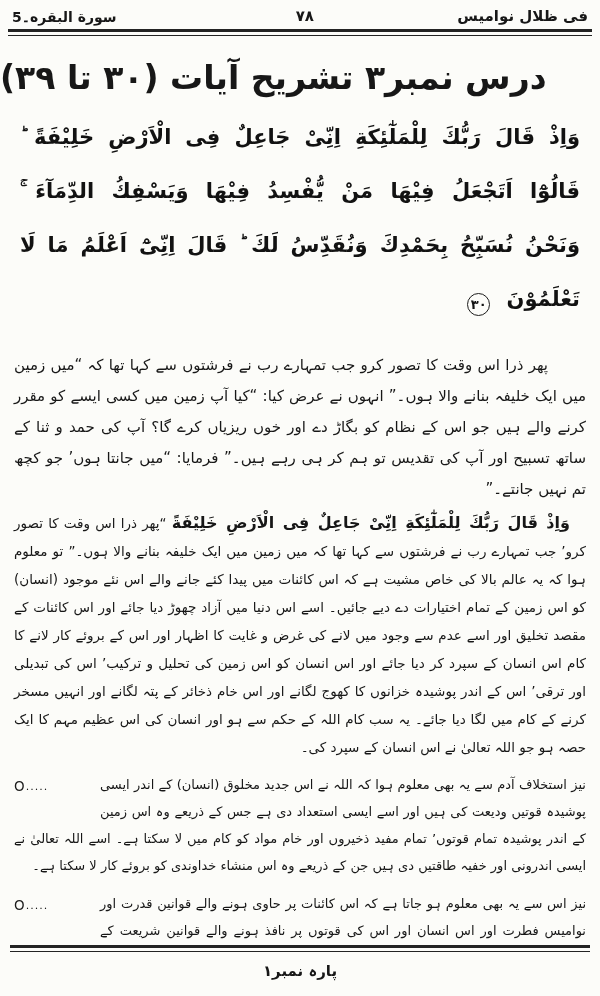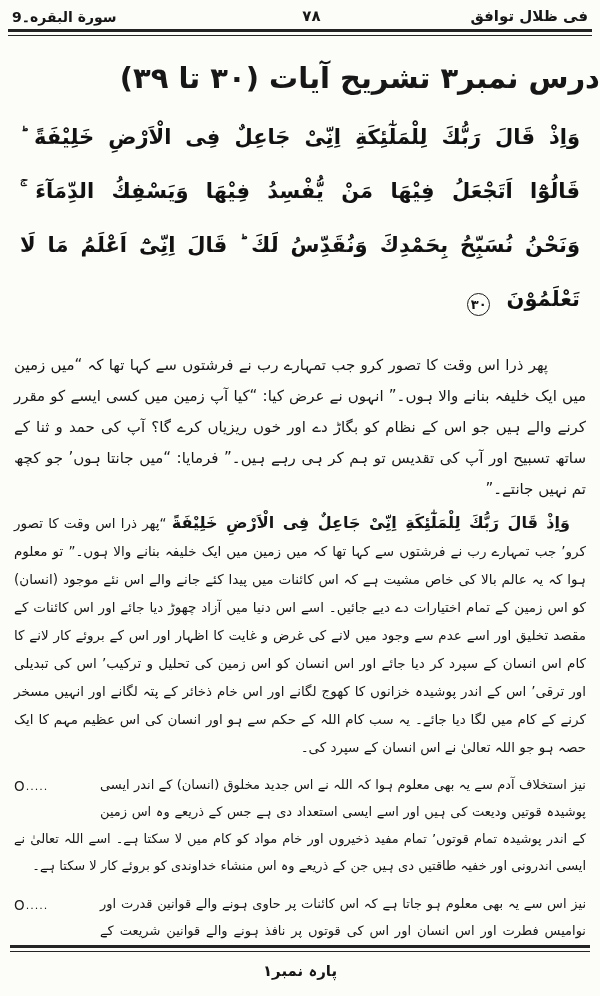--- a/index.html
+++ b/index.html
@@ -11,21 +11,21 @@
   }
   
   .hdr{display:flex;justify-content:space-between;align-items:flex-end;
        padding:7px 12px 4px 12px;font-weight:bold;}
   .hdr .book{font-size:15px;}
   .hdr .pno{font-size:15px;transform:translateX(18px);}
   .hdr .surah{font-size:14px;}
   .rule-double{margin:0 8px;border-top:3px solid #242424;border-bottom:1px solid #242424;height:3px;}
   
   .lesson-title{
-    text-align:right;font-size:29px;font-weight:bold;
+    text-align:left;font-size:33px;font-weight:bold;
     margin:16px 0 2px 0;line-height:52px;letter-spacing:-0.5px;
   }
   
   .verse{
     margin:6px 20px 0 20px;font-size:21px;font-weight:bold;
     line-height:54px;text-align:justify;word-spacing:3px;color:#121212;
   }
   .ayah-medallion{
     display:inline-block;width:21px;height:21px;border:1.6px solid #1c1c1c;
     border-radius:50%;font-size:13px;font-weight:bold;line-height:21px;
@@ -60,23 +60,23 @@
   .para-number{
     text-align:center;font-size:15px;font-weight:bold;padding:10px 0 16px 0;
   }
 </style>
 </head>
 <body>
 
 <div class="page">
 
   <div class="hdr">
-    <span class="book">فی ظلال توافق</span>
+    <span class="book">فی ظلال نوامیس</span>
     <span class="pno">۷۸</span>
-    <span class="surah">سورة البقره۔9</span>
+    <span class="surah">سورة البقره۔5</span>
   </div>
   <div class="rule-double"></div>
 
   <div class="lesson-title">درس نمبر۳ تشریح آیات (۳۰ تا ۳۹)</div>
 
   <p class="verse"><span>وَاِذْ قَالَ رَبُّكَ لِلْمَلٰٓئِكَةِ اِنِّیْ جَاعِلٌ فِی الْاَرْضِ خَلِیْفَةً ؕ قَالُوْٓا</span> <span>اَتَجْعَلُ فِیْهَا مَنْ یُّفْسِدُ فِیْهَا وَیَسْفِكُ الدِّمَآءَ ۚ وَنَحْنُ نُسَبِّحُ بِحَمْدِكَ</span> <span>وَنُقَدِّسُ لَكَ ؕ قَالَ اِنِّیْٓ اَعْلَمُ مَا لَا تَعْلَمُوْنَ</span> <span class="ayah-medallion"><span>۳۰</span></span></p>
 
   <p class="translation">پھر ذرا اس وقت کا تصور کرو جب تمہارے رب نے فرشتوں سے کہا تھا کہ “میں زمین میں ایک خلیفہ بنانے والا ہوں۔” انہوں نے عرض کیا: “کیا آپ زمین میں کسی ایسے کو مقرر کرنے والے ہیں جو اس کے نظام کو بگاڑ دے اور خوں ریزیاں کرے گا؟ آپ کی حمد و ثنا کے ساتھ تسبیح اور آپ کی تقدیس تو ہم کر ہی رہے ہیں۔” فرمایا: “میں جانتا ہوں’ جو کچھ تم نہیں جانتے۔”</p>
 
   <p class="commentary"><span class="arabic-lead">وَاِذْ قَالَ رَبُّكَ لِلْمَلٰٓئِكَةِ اِنِّیْ جَاعِلٌ فِی الْاَرْضِ خَلِیْفَةً</span><span> “پھر ذرا اس وقت کا تصور کرو’ جب تمہارے رب نے فرشتوں سے کہا تھا کہ میں زمین میں ایک خلیفہ بنانے والا ہوں۔” تو معلوم ہوا کہ یہ عالم بالا کی خاص مشیت ہے کہ اس کائنات میں پیدا کئے جانے والے اس نئے موجود (انسان) کو اس زمین کے تمام اختیارات دے دیے جائیں۔ اسے اس دنیا میں آزاد چھوڑ دیا جائے اور اس کائنات کے مقصد تخلیق اور اسے عدم سے وجود میں لانے کی غرض و غایت کا اظہار اور اس کے بروئے کار لانے کا کام اس انسان کے سپرد کر دیا جائے اور اس انسان کو اس زمین کی تحلیل و ترکیب’ اس کی تبدیلی اور ترقی’ اس کے اندر پوشیدہ خزانوں کا کھوج لگانے اور اس خام ذخائر کے پتہ لگانے اور انہیں مسخر کرنے کے کام میں لگا دیا جائے۔ یہ سب کام اللہ کے حکم سے ہو اور انسان کی اس عظیم مہم کا ایک حصہ ہو جو اللہ تعالیٰ نے اس انسان کے سپرد کی۔</span></p>

